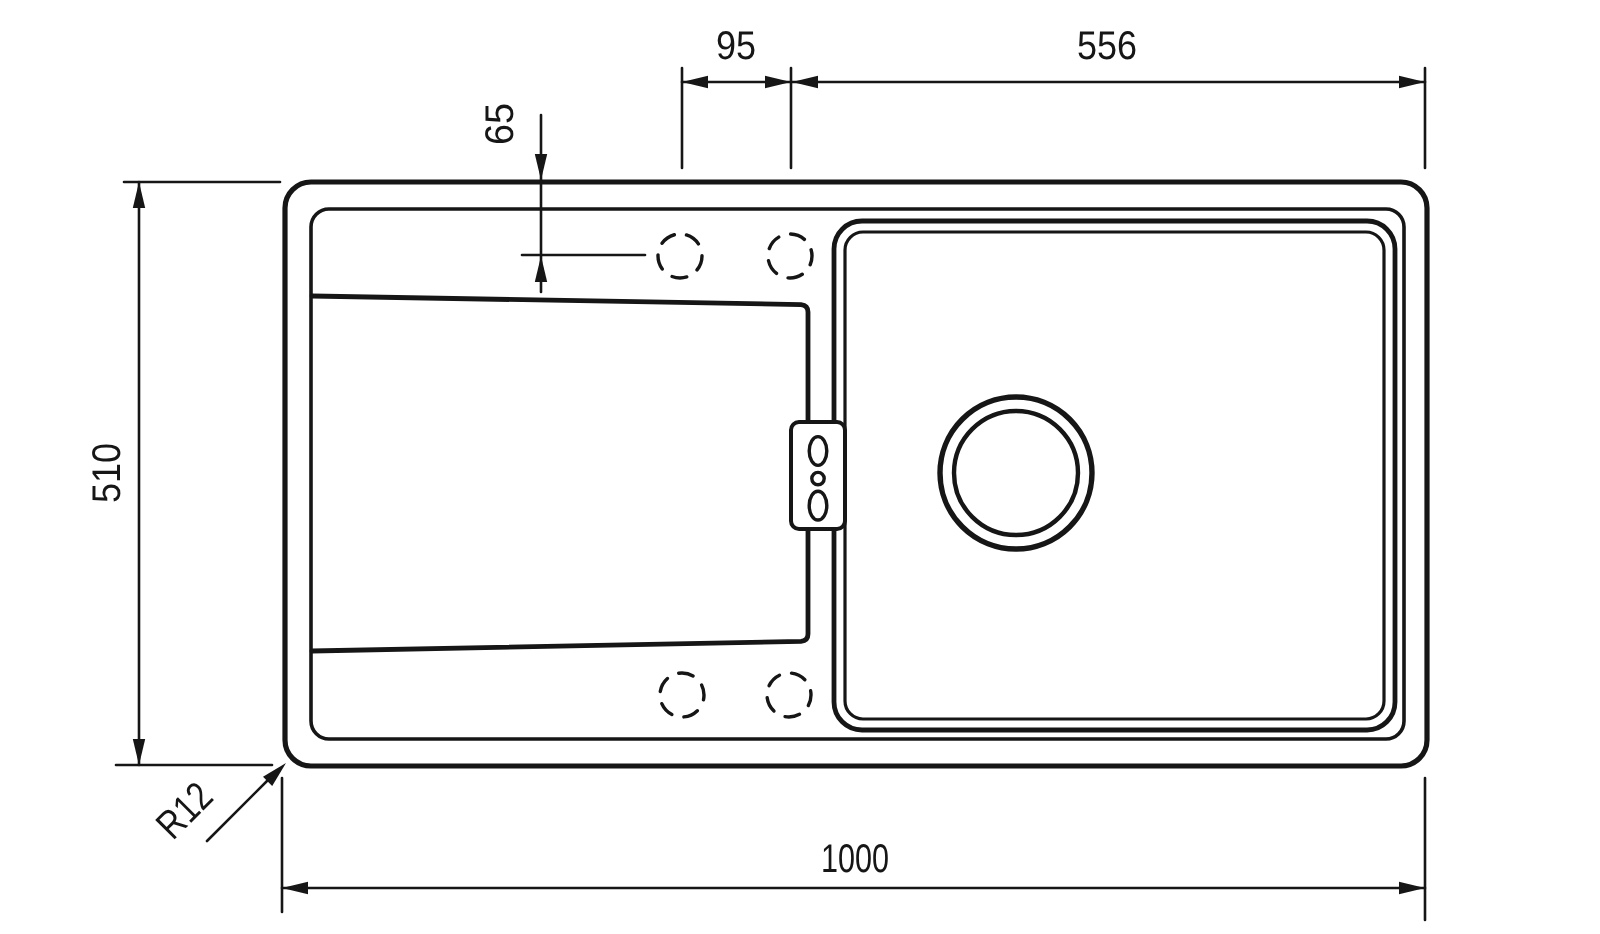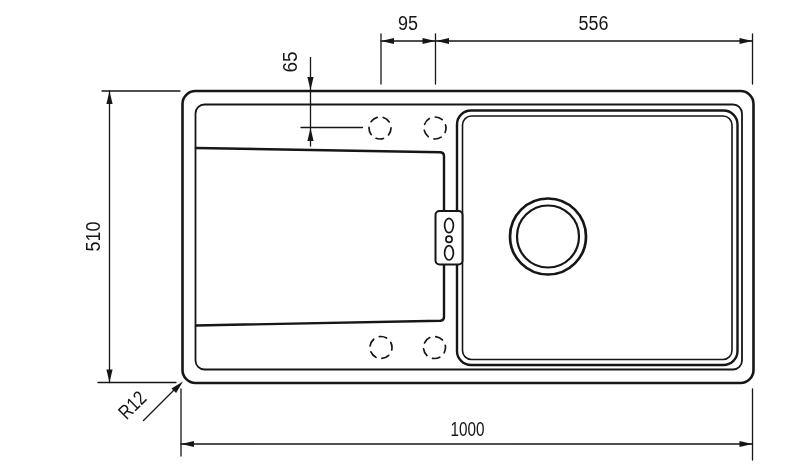--- a/index.html
+++ b/index.html
@@ -1,17 +1,17 @@
 <!DOCTYPE html>
 <html><head>
 <meta charset="utf-8">
 <style>
   html,body{margin:0;padding:0;background:#ffffff;}
   .stage{position:relative;width:742px;height:467px;background:#ffffff;overflow:hidden;
-         font-family:"Liberation Sans", sans-serif;margin-left:40px;}
+         font-family:"Liberation Sans", sans-serif;}
   svg{display:block;}
   .dimtext{font-family:"Liberation Sans", sans-serif;font-size:20px;fill:#161616;}
 </style>
 </head>
 <body>
 
 <div class="stage">
 <svg width="800" height="467" viewBox="0 0 800 467" stroke-linecap="round">
 
   <g fill="none" stroke="#161616">

